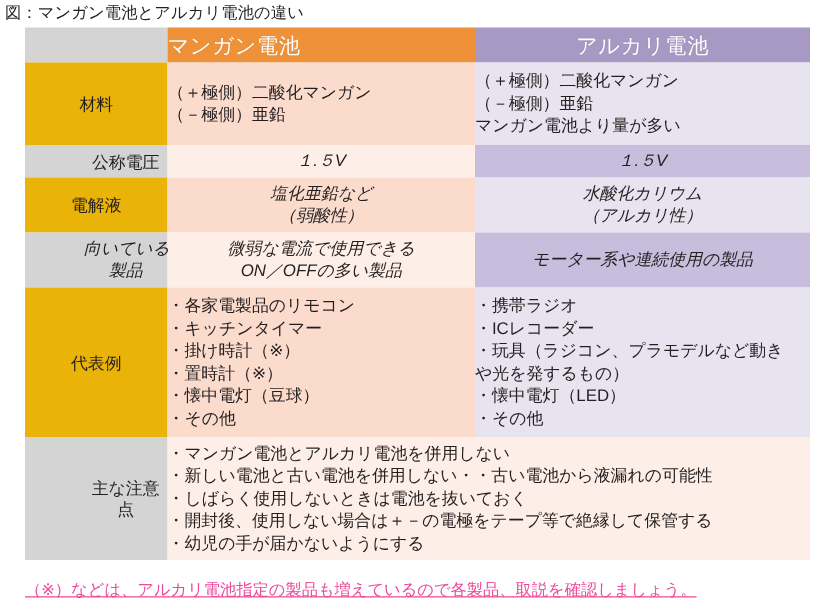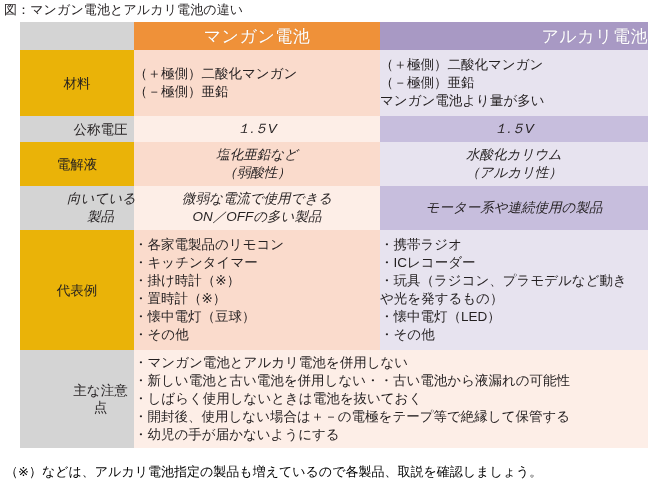--- a/index.html
+++ b/index.html
@@ -60,33 +60,32 @@
   .hdr-blank {
     background: #d4d4d4;
     height: 28px;
     border-bottom: 2px solid #ffffff;
   }
   .hdr-mn {
     background: #ef9139;
     color: #ffffff;
     font-size: 17px;
     font-weight: bold;
-    text-align: center;
     height: 28px;
     letter-spacing: 0.5px;
     border-left: 2px solid #ffffff;
     border-bottom: 2px solid #ffffff;
     text-shadow: 0 0 1px rgba(0,0,0,0.15);
   }
   .hdr-al {
     background: #a899c4;
     color: #ffffff;
     font-size: 17px;
     font-weight: bold;
-    text-align: right;
+    text-align: center;
     height: 28px;
     letter-spacing: 0.5px;
     border-left: 2px solid #ffffff;
     border-bottom: 2px solid #ffffff;
     text-shadow: 0 0 1px rgba(0,0,0,0.15);
   }
 
   
   .lbl {
     text-align: center;
@@ -144,26 +143,27 @@
   .r-suited    td { height: 44px; }
   .r-examples  td { height: 120px; }
   .r-cautions  td { height: 98px; }
 
   .r-examples .mn, .r-examples .al,
   .r-cautions .mn, .r-cautions .al { vertical-align: middle; }
 
   
   .footnote {
     position: absolute;
-    left: 5px;
+    left: 20px;
     top: 463px;
     font-size: 13px;
     line-height: 18px;
     white-space: nowrap;
-    color: #000000;
+    color: #ec4899;
+    text-decoration: underline;
   }
 </style>
 </head>
 <body>
 
 <div class="page">
 
   <div class="caption">図：マンガン電池とアルカリ電池の違い</div>
 
   <table class="cmp">

